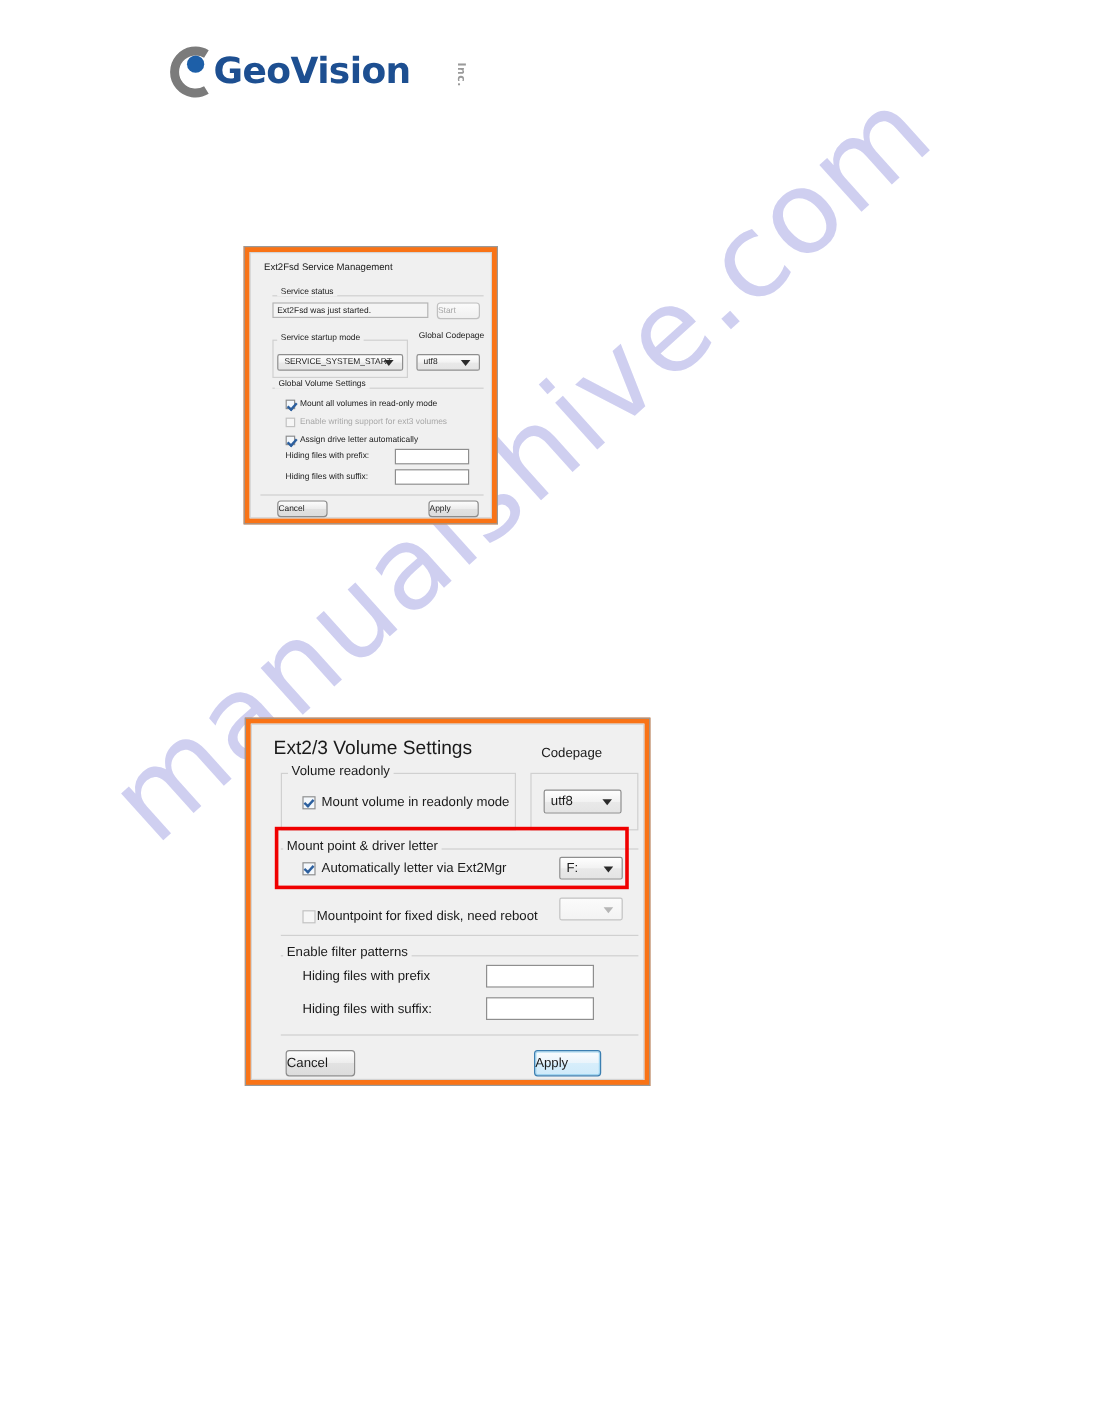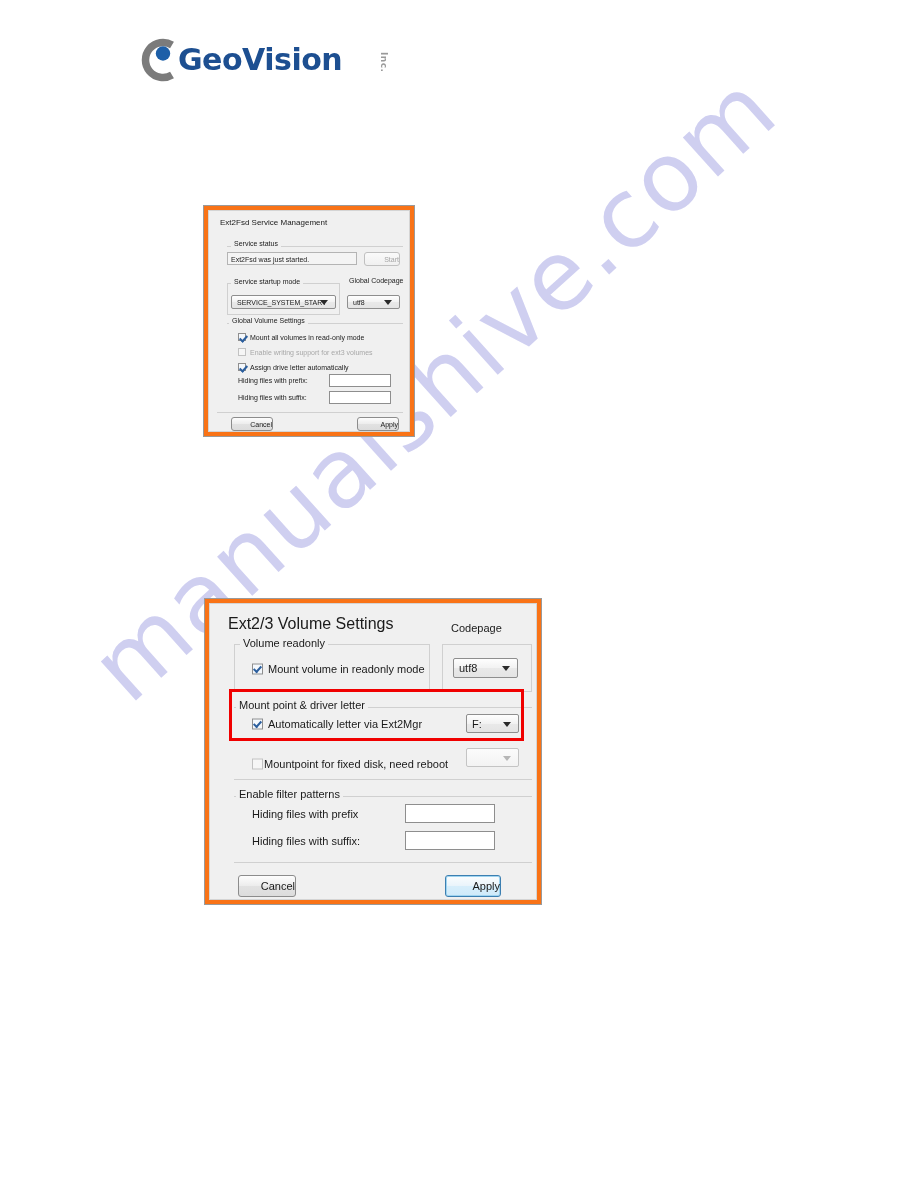--- a/index.html
+++ b/index.html
@@ -147,21 +147,21 @@
   }
 
   
   .btn {
     position: absolute;
     box-sizing: border-box;
     background: linear-gradient(#fdfdfd, #ededed 48%, #e2e2e2 50%, #dcdcdc);
     border: 1px solid #8c8c8c;
     border-radius: 3px;
     color: #1a1a1a;
-    text-align: right;
+    text-align: left;
     white-space: nowrap;
   }
   .btn span {
     position: absolute;
     left: 0; right: 0;
     top: 50%;
     transform: translateY(-50%);
   }
   .btn.disabled {
     color: #a6a6a6;

